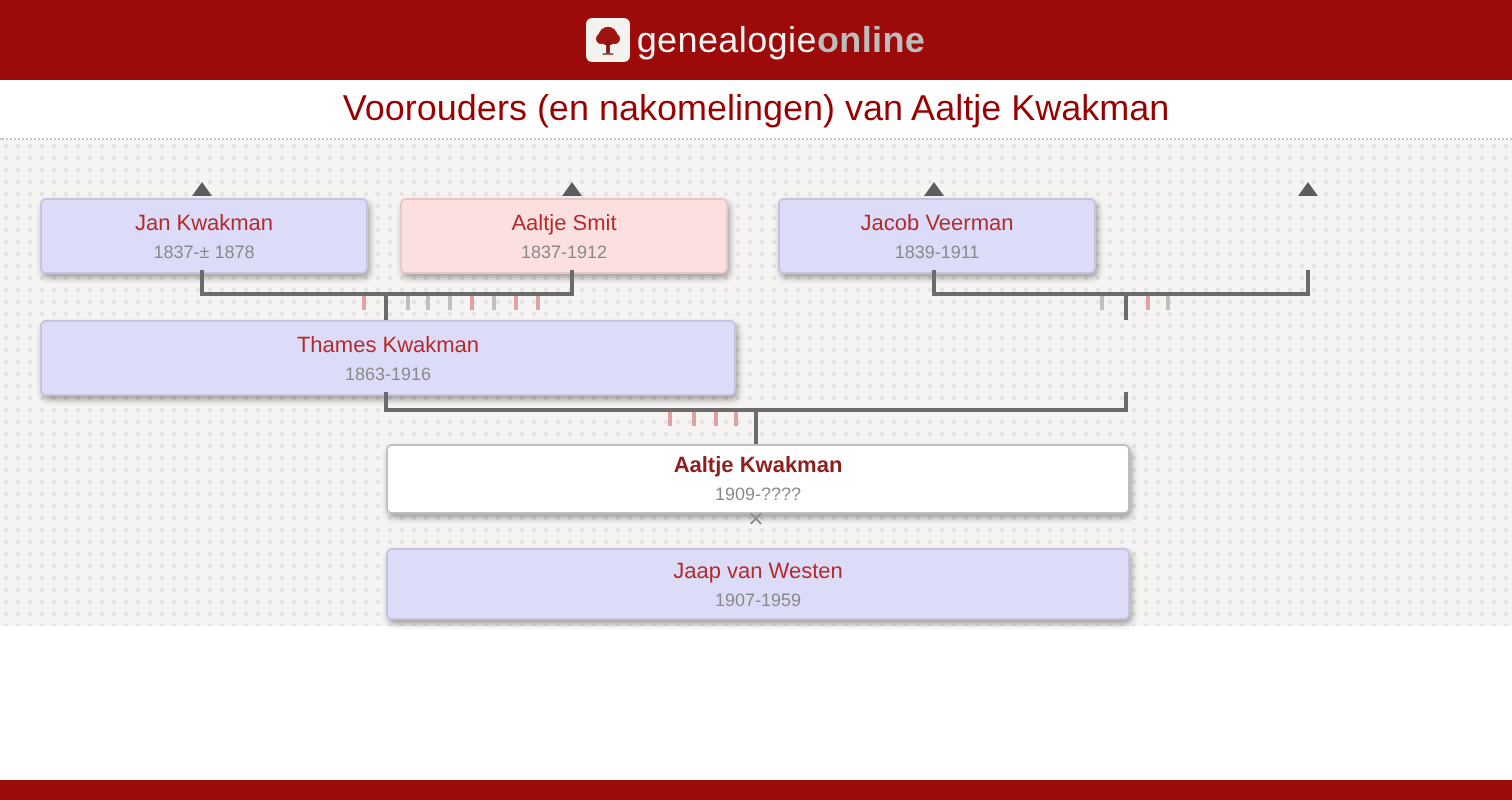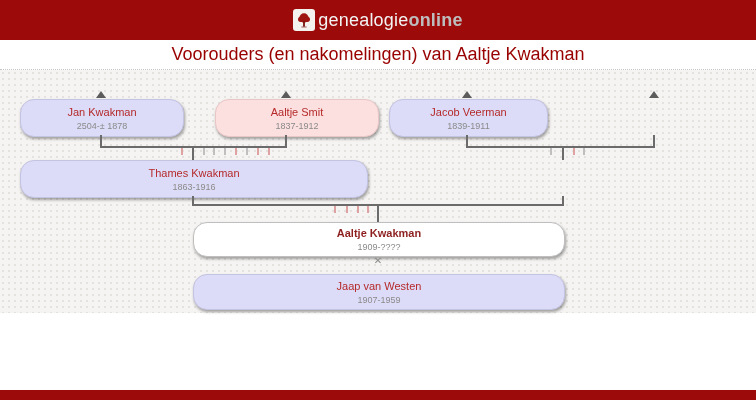--- a/index.html
+++ b/index.html
@@ -32,21 +32,21 @@
   }
 
   
   .canvas{
     position:relative;width:756px;height:243px;
     background-color:#f5f4f2;
     background-image:radial-gradient(circle,#e4e2df 1px,transparent 1.1px);
     background-size:6px 6px;
   }
   .pbox{
-    position:absolute;height:36px;border-radius:14px;
+    position:absolute;height:36px;border-radius:3px;
     box-shadow:1px 2px 3px rgba(0,0,0,.35);
     display:flex;flex-direction:column;align-items:center;justify-content:center;
     cursor:pointer;
   }
   .pbox.male{background:var(--male-box,#dcdcf8);border:1px solid #c3c3e2;}
   .pbox.female{background:var(--female-box,#fcdfdf);border:1px solid #e9c6c6;}
   .pbox.focus{background:#ffffff;border:1px solid #bfbfbf;height:33px;}
   .pname{
     font-size:11px;color:var(--link-red,#b52a2a);text-decoration:none;line-height:13px;
   }
@@ -102,23 +102,23 @@
 
   <div class="canvas">
 
     <span class="tri" style="left:96px;top:21px"></span>
     <span class="tri" style="left:281px;top:21px"></span>
     <span class="tri" style="left:462px;top:21px"></span>
     <span class="tri" style="left:649px;top:21px"></span>
 
     <div class="pbox male" style="left:20px;top:29px;width:162px">
       <a class="pname">Jan Kwakman</a>
-      <div class="pyears">2504-± 1878</div>
+      <div class="pyears">1837-± 1878</div>
     </div>
-    <div class="pbox female" style="left:215px;top:29px;width:162px">
+    <div class="pbox female" style="left:200px;top:29px;width:162px">
       <a class="pname">Aaltje Smit</a>
       <div class="pyears">1837-1912</div>
     </div>
     <div class="pbox male" style="left:389px;top:29px;width:157px">
       <a class="pname">Jacob Veerman</a>
       <div class="pyears">1839-1911</div>
     </div>
 
     <div class="cline v" style="left:100px;top:65px;height:12px"></div>
     <div class="cline v" style="left:285px;top:65px;height:12px"></div>

